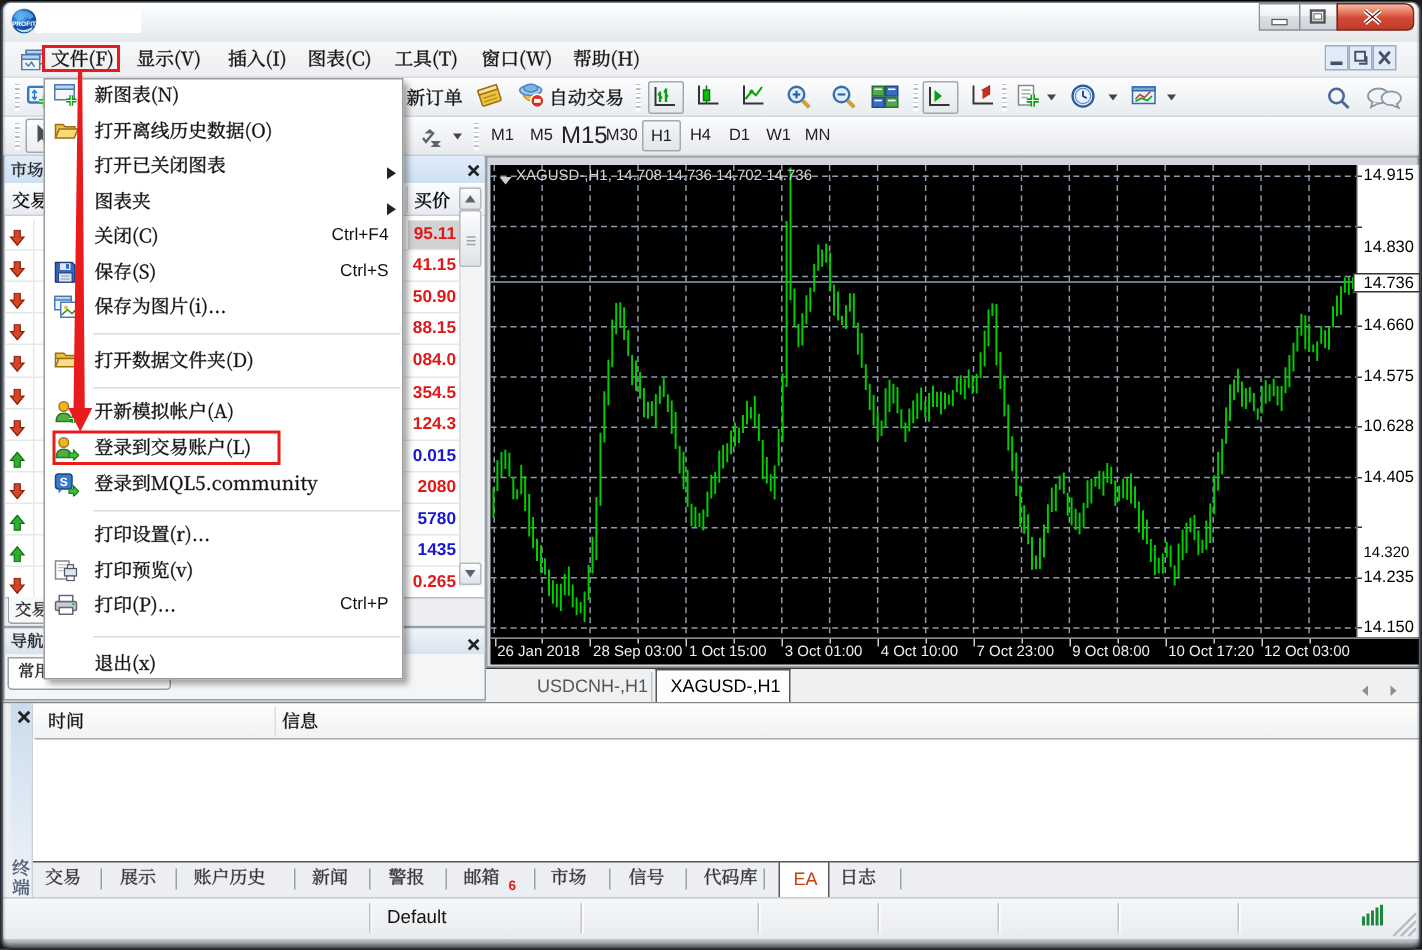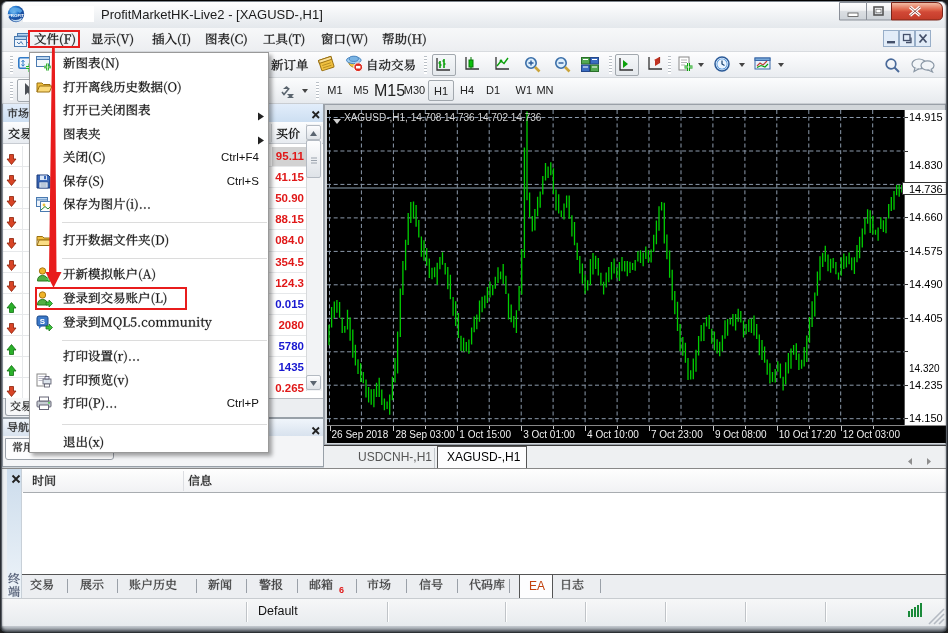--- a/index.html
+++ b/index.html
@@ -13,21 +13,20 @@
             <stop offset="0%" stop-color="#9fd4f7"></stop>
             <stop offset="55%" stop-color="#2a7fd4"></stop>
             <stop offset="100%" stop-color="#1a4fa0"></stop>
           </radialGradient>
         </defs>
         <circle cx="9" cy="9" r="8.2" fill="url(#lg)"></circle>
         <path d="M2.5 6 A8 8 0 0 1 15.5 6 L13 8 A5.5 5.5 0 0 0 5 8 Z" fill="#5aa8e8" opacity="0.85"></path>
         <path d="M4 13.5 Q9 17 15 12.5 L14 15 Q9 18 5 15 Z" fill="#cfe8fa" opacity="0.9"></path>
         <text x="9" y="12" font-size="4.4" fill="#fff" text-anchor="middle" font-family="Liberation Sans" font-weight="bold">PROFIT</text>
       </svg></div>
-    <div class="abs" style="left:101px;top:7px;font-size:13px;color:#1a1a1a">ProfitMarketHK-Live2 - [XAGUSD-,H1]</div>
     <div class="abs" style="left:839px;top:2px"><svg width="104" height="19">
 <defs>
           <linearGradient id="wb" x1="0" y1="0" x2="0" y2="1">
             <stop offset="0%" stop-color="#ffffff"></stop>
             <stop offset="45%" stop-color="#f0f1f3"></stop>
             <stop offset="50%" stop-color="#dcdfe3"></stop>
             <stop offset="100%" stop-color="#cdd2d8"></stop>
           </linearGradient>
 <linearGradient id="cb" x1="0" y1="0" x2="0" y2="1">
             <stop offset="0%" stop-color="#f5c4ac"></stop>
@@ -235,21 +234,21 @@
       </svg></div>
     <div class="abs" style="left:302px;top:89px;width:0;height:0;border-left:3.5px solid transparent;border-right:3.5px solid transparent;border-top:4px solid #444"></div>
     <div class="abs" style="left:316px;top:82px;width:3px;height:18px;background:repeating-linear-gradient(180deg,#b9bfc6 0,#b9bfc6 1px,#fff 1px,#fff 3px)"></div>
     <div class="abs" style="left:322px;top:80px;width:26px;height:21px;border-radius:2px;font-size:11px;color:#222;text-align:center;line-height:21px">M1</div>
     <div class="abs" style="left:348px;top:80px;width:26px;height:21px;border-radius:2px;font-size:11px;color:#222;text-align:center;line-height:21px">M5</div>
     <div class="abs" style="left:374px;top:80px;width:27px;height:21px;border-radius:2px;font-size:16px;color:#222;text-align:right;line-height:21px">M15</div>
     <div class="abs" style="left:401px;top:80px;width:27px;height:21px;border-radius:2px;font-size:11px;color:#222;text-align:center;line-height:21px">M30</div>
     <div class="abs" style="left:428px;top:80px;width:26px;height:21px;background:linear-gradient(180deg,#f4f6f8,#e2e6ea);border:1px solid #a2a8ae;border-radius:2px;font-size:11px;color:#222;text-align:center;line-height:21px">H1</div>
     <div class="abs" style="left:454px;top:80px;width:26px;height:21px;border-radius:2px;font-size:11px;color:#222;text-align:center;line-height:21px">H4</div>
     <div class="abs" style="left:480px;top:80px;width:26px;height:21px;border-radius:2px;font-size:11px;color:#222;text-align:center;line-height:21px">D1</div>
-    <div class="abs" style="left:506px;top:80px;width:26px;height:21px;border-radius:2px;font-size:11px;color:#222;text-align:right;line-height:21px">W1</div>
+    <div class="abs" style="left:506px;top:80px;width:26px;height:21px;border-radius:2px;font-size:11px;color:#222;text-align:center;line-height:21px">W1</div>
     <div class="abs" style="left:532px;top:80px;width:26px;height:21px;border-radius:2px;font-size:11px;color:#222;text-align:center;line-height:21px">MN</div>
     <div class="abs" style="left:2px;top:104px;width:944px;height:364px;background:#ccd1d6"></div>
     <div class="abs" style="left:2px;top:104px;width:322px;height:314px;background:#fff;border:1px solid #98a0a8"></div>
     <div class="abs" style="left:3px;top:104px;width:320px;height:18px;background:linear-gradient(180deg,#e2edfb,#cddff2)"></div>
     <div style="position:absolute;left:7px;top:107px;">
       <svg width="114" height="14" viewBox="0 -9.9 114 13.4" style="display:block">
         <path d="M4.5 -9.2 4.4 -9.1C4.8 -8.8 5.3 -8.1 5.5 -7.6C6.3 -7.1 6.9 -8.7 4.5 -9.2ZM9.5 -8.1 9.0 -7.4H0.5L0.6 -7.1H5.1V-5.6H2.7L1.9 -6.0V-0.6H2.1C2.4 -0.6 2.7 -0.8 2.7 -0.9V-5.3H5.1V0.9H5.2C5.6 0.9 5.8 0.7 5.8 0.6V-5.3H8.3V-1.7C8.3 -1.5 8.3 -1.5 8.1 -1.5C7.8 -1.5 6.7 -1.5 6.7 -1.5V-1.4C7.2 -1.3 7.5 -1.2 7.7 -1.1C7.8 -1.0 7.9 -0.8 7.9 -0.6C8.9 -0.7 9.1 -1.0 9.1 -1.6V-5.1C9.3 -5.2 9.5 -5.3 9.5 -5.3L8.6 -6.0L8.2 -5.6H5.8V-7.1H10.3C10.4 -7.1 10.5 -7.2 10.5 -7.3C10.2 -7.6 9.5 -8.1 9.5 -8.1Z M15.9 -5.4C15.7 -5.4 15.4 -5.3 15.2 -5.2L15.8 -4.5L16.3 -4.8H17.2C16.6 -3.2 15.6 -1.8 14.1 -0.8L14.2 -0.6C16.0 -1.6 17.3 -3.0 17.9 -4.8H18.8C18.3 -2.4 17.1 -0.6 14.8 0.5L14.9 0.7C17.6 -0.5 19.0 -2.3 19.6 -4.8H20.4C20.3 -2.1 20.0 -0.5 19.6 -0.2C19.5 -0.1 19.4 -0.0 19.2 -0.0C19.0 -0.0 18.3 -0.1 17.9 -0.1L17.8 0.1C18.2 0.1 18.6 0.2 18.7 0.3C18.9 0.4 18.9 0.6 18.9 0.8C19.4 0.8 19.8 0.7 20.1 0.4C20.6 -0.1 21.0 -1.7 21.1 -4.7C21.4 -4.7 21.5 -4.8 21.6 -4.9L20.7 -5.5L20.3 -5.1H16.6C17.7 -5.9 19.3 -7.2 20.0 -8.0C20.3 -8.0 20.6 -8.0 20.7 -8.1L19.8 -8.9L19.4 -8.4H15.3L15.4 -8.1H19.2C18.3 -7.3 16.9 -6.2 15.9 -5.4ZM14.6 -6.8 14.2 -6.1H13.7V-8.6C14.0 -8.6 14.1 -8.7 14.1 -8.9L13.0 -9.0V-6.1H11.5L11.5 -5.8H13.0V-2.1C12.3 -1.9 11.8 -1.7 11.4 -1.6L11.9 -0.7C12.1 -0.8 12.1 -0.9 12.2 -1.0C13.6 -1.7 14.7 -2.3 15.5 -2.7L15.4 -2.9L13.7 -2.3V-5.8H15.2C15.4 -5.8 15.5 -5.9 15.5 -6.0C15.2 -6.3 14.6 -6.8 14.6 -6.8Z M26.5 -9.0V0.9H26.6C27.0 0.9 27.2 0.7 27.2 0.6V-4.5H27.8C28.1 -3.2 28.6 -2.0 29.3 -1.1C28.8 -0.4 28.1 0.2 27.3 0.7L27.4 0.9C28.3 0.5 29.1 -0.1 29.6 -0.7C30.2 -0.1 30.9 0.5 31.7 0.9C31.9 0.5 32.1 0.4 32.4 0.3L32.4 0.2C31.5 -0.1 30.7 -0.6 30.0 -1.2C30.7 -2.2 31.2 -3.3 31.4 -4.4C31.7 -4.4 31.8 -4.5 31.9 -4.6L31.1 -5.3L30.7 -4.8H27.2V-8.3H30.6C30.6 -7.2 30.4 -6.5 30.3 -6.3C30.2 -6.3 30.1 -6.2 29.9 -6.2C29.7 -6.2 29.0 -6.3 28.6 -6.3V-6.1C29.0 -6.1 29.4 -6.0 29.5 -5.9C29.7 -5.8 29.7 -5.6 29.7 -5.5C30.1 -5.5 30.4 -5.6 30.7 -5.7C31.1 -6.0 31.2 -6.8 31.3 -8.2C31.5 -8.2 31.6 -8.3 31.7 -8.4L30.9 -9.0L30.5 -8.6H27.3ZM25.4 -7.3 25.0 -6.7H24.7V-8.8C24.9 -8.8 25.0 -8.9 25.1 -9.1L24.0 -9.2V-6.7H22.4L22.5 -6.4H24.0V-4.1C23.3 -3.8 22.7 -3.6 22.4 -3.5L22.8 -2.6C22.9 -2.6 23.0 -2.8 23.0 -2.9L24.0 -3.5V-0.3C24.0 -0.1 23.9 -0.1 23.7 -0.1C23.5 -0.1 22.5 -0.2 22.5 -0.2V0.0C22.9 0.1 23.2 0.2 23.4 0.3C23.5 0.4 23.6 0.6 23.6 0.9C24.6 0.8 24.7 0.4 24.7 -0.2V-3.9L26.2 -4.8L26.1 -4.9L24.7 -4.3V-6.4H26.0C26.1 -6.4 26.2 -6.5 26.2 -6.6C25.9 -6.9 25.4 -7.3 25.4 -7.3ZM29.6 -1.6C28.9 -2.4 28.3 -3.4 28.0 -4.5H30.7C30.5 -3.5 30.2 -2.5 29.6 -1.6Z M40.8 -5.5V0.8H41.0C41.2 0.8 41.5 0.7 41.5 0.6V-5.1C41.8 -5.1 41.9 -5.2 41.9 -5.4ZM37.9 -5.5V-3.6C37.9 -2.1 37.6 -0.4 35.8 0.7L35.9 0.9C38.3 -0.2 38.7 -2.0 38.7 -3.6V-5.1C38.9 -5.1 39.0 -5.2 39.0 -5.3ZM39.9 -8.6C40.5 -7.0 41.7 -5.7 43.1 -4.8C43.2 -5.1 43.4 -5.3 43.7 -5.4L43.7 -5.5C42.2 -6.2 40.8 -7.4 40.1 -8.7C40.4 -8.7 40.5 -8.8 40.5 -8.9L39.3 -9.2C38.9 -7.7 37.3 -5.7 35.8 -4.7L35.9 -4.5C37.6 -5.4 39.2 -7.0 39.9 -8.6ZM35.8 -9.2C35.3 -7.1 34.3 -5.0 33.4 -3.6L33.5 -3.5C34.0 -4.0 34.5 -4.6 34.9 -5.2V0.8H35.0C35.3 0.8 35.6 0.7 35.6 0.6V-5.9C35.8 -6.0 35.9 -6.0 35.9 -6.1L35.5 -6.3C35.9 -7.0 36.3 -7.8 36.6 -8.6C36.8 -8.6 36.9 -8.7 37.0 -8.9Z M45.8 0.2C46.2 0.2 46.5 -0.2 46.5 -0.5C46.5 -0.9 46.2 -1.2 45.8 -1.2C45.4 -1.2 45.1 -0.9 45.1 -0.5C45.1 -0.2 45.4 0.2 45.8 0.2ZM45.8 -4.2C46.2 -4.2 46.5 -4.5 46.5 -4.9C46.5 -5.2 46.2 -5.5 45.8 -5.5C45.4 -5.5 45.1 -5.2 45.1 -4.9C45.1 -4.5 45.4 -4.2 45.8 -4.2Z M51.2 0.0 55.1 0.0V-0.3L53.7 -0.5L53.7 -2.5V-6.3L53.7 -8.0L53.5 -8.1L51.2 -7.5V-7.2L52.8 -7.4V-2.5L52.7 -0.5L51.2 -0.3Z M56.3 0.0H61.2V-0.8H56.9C57.6 -1.5 58.2 -2.2 58.5 -2.6C60.2 -4.3 60.9 -5.1 60.9 -6.1C60.9 -7.4 60.1 -8.2 58.7 -8.2C57.5 -8.2 56.5 -7.6 56.3 -6.5C56.4 -6.3 56.5 -6.1 56.7 -6.1C57.0 -6.1 57.2 -6.3 57.3 -6.7L57.6 -7.7C57.8 -7.8 58.1 -7.8 58.4 -7.8C59.4 -7.8 60.0 -7.2 60.0 -6.1C60.0 -5.1 59.5 -4.4 58.3 -3.0C57.8 -2.3 57.0 -1.5 56.3 -0.6Z M68.8 0.2C70.7 0.2 72.4 -1.4 72.4 -4.0C72.4 -6.7 70.7 -8.2 68.8 -8.2C66.8 -8.2 65.2 -6.6 65.2 -4.0C65.2 -1.4 66.8 0.2 68.8 0.2ZM68.8 -0.2C67.1 -0.2 66.2 -1.9 66.2 -4.0C66.2 -6.1 67.1 -7.8 68.8 -7.8C70.4 -7.8 71.3 -6.1 71.3 -4.0C71.3 -1.9 70.4 -0.2 68.8 -0.2Z M76.3 0.2C77.3 0.2 78.0 -0.3 78.5 -1.0L78.3 -1.2C77.8 -0.6 77.2 -0.4 76.6 -0.4C75.3 -0.4 74.5 -1.3 74.5 -2.9C74.5 -4.5 75.3 -5.5 76.5 -5.5C76.7 -5.5 76.9 -5.4 77.2 -5.3L77.4 -4.5C77.5 -4.2 77.7 -4.0 78.0 -4.0C78.2 -4.0 78.4 -4.1 78.4 -4.4C78.2 -5.3 77.4 -5.8 76.4 -5.8C74.9 -5.8 73.5 -4.7 73.5 -2.8C73.5 -0.9 74.6 0.2 76.3 0.2Z M81.5 0.2C82.1 0.2 82.5 -0.0 82.8 -0.4L82.6 -0.6C82.3 -0.4 82.1 -0.3 81.8 -0.3C81.3 -0.3 81.1 -0.6 81.1 -1.3V-5.3H82.6V-5.7H81.1L81.1 -7.4H80.5L80.2 -5.7L79.1 -5.6V-5.3H80.2V-2.3C80.2 -1.9 80.1 -1.6 80.1 -1.3C80.1 -0.3 80.6 0.2 81.5 0.2Z M86.5 0.0H91.4V-0.8H87.1C87.7 -1.5 88.4 -2.2 88.7 -2.6C90.4 -4.3 91.0 -5.1 91.0 -6.1C91.0 -7.4 90.3 -8.2 88.8 -8.2C87.7 -8.2 86.6 -7.6 86.5 -6.5C86.5 -6.3 86.7 -6.1 86.9 -6.1C87.2 -6.1 87.3 -6.3 87.5 -6.7L87.7 -7.7C88.0 -7.8 88.3 -7.8 88.5 -7.8C89.5 -7.8 90.1 -7.2 90.1 -6.1C90.1 -5.1 89.6 -4.4 88.5 -3.0C87.9 -2.3 87.2 -1.5 86.5 -0.6Z M92.7 0.0 96.6 0.0V-0.3L95.2 -0.5L95.2 -2.5V-6.3L95.2 -8.0L95.0 -8.1L92.7 -7.5V-7.2L94.2 -7.4V-2.5L94.2 -0.5L92.7 -0.3Z M98.9 0.2C99.3 0.2 99.5 -0.2 99.5 -0.5C99.5 -0.9 99.3 -1.2 98.9 -1.2C98.5 -1.2 98.2 -0.9 98.2 -0.5C98.2 -0.2 98.5 0.2 98.9 0.2ZM98.9 -4.2C99.3 -4.2 99.5 -4.5 99.5 -4.9C99.5 -5.2 99.3 -5.5 98.9 -5.5C98.5 -5.5 98.2 -5.2 98.2 -4.9C98.2 -4.5 98.5 -4.2 98.9 -4.2Z M103.4 0.2C105.1 0.2 106.2 -0.9 106.2 -2.4C106.2 -4.0 105.2 -4.8 103.6 -4.8C103.1 -4.8 102.7 -4.8 102.2 -4.6L102.4 -7.2H106.0V-8.0H102.0L101.8 -4.2L102.1 -4.1C102.5 -4.3 102.9 -4.4 103.4 -4.4C104.5 -4.4 105.2 -3.7 105.2 -2.4C105.2 -1.0 104.5 -0.2 103.2 -0.2C102.9 -0.2 102.6 -0.2 102.4 -0.3L102.1 -1.2C102.0 -1.6 101.9 -1.7 101.6 -1.7C101.4 -1.7 101.2 -1.6 101.2 -1.4C101.4 -0.4 102.2 0.2 103.4 0.2Z M109.8 0.2C111.3 0.2 112.3 -0.7 112.3 -1.9C112.3 -3.0 111.8 -3.7 110.4 -4.3C111.6 -4.9 112.0 -5.6 112.0 -6.3C112.0 -7.4 111.2 -8.2 109.9 -8.2C108.7 -8.2 107.7 -7.4 107.7 -6.2C107.7 -5.3 108.1 -4.5 109.3 -3.9C108.1 -3.4 107.4 -2.7 107.4 -1.8C107.4 -0.6 108.3 0.2 109.8 0.2ZM110.2 -4.4C108.8 -5.0 108.5 -5.7 108.5 -6.4C108.5 -7.3 109.1 -7.8 109.9 -7.8C110.8 -7.8 111.2 -7.1 111.2 -6.4C111.2 -5.5 110.9 -4.9 110.2 -4.4ZM109.5 -3.8C111.0 -3.1 111.5 -2.5 111.5 -1.7C111.5 -0.8 110.9 -0.2 109.9 -0.2C108.8 -0.2 108.2 -0.8 108.2 -1.9C108.2 -2.7 108.6 -3.2 109.5 -3.8Z" fill="#222" stroke="#222" stroke-width="0.3"></path>
       </svg>
     </div>
     <div class="abs" style="left:310px;top:107px;width:12px;height:12px"><svg width="12" height="12">
@@ -426,21 +425,21 @@
     <div class="abs" style="left:904px;top:110px;width:42px;height:315px;background:#fff;border-left:1px solid #555"></div>
     <div class="abs" style="left:905px;top:117.0px;width:3px;height:1px;background:#333"></div>
     <div class="abs" style="left:909px;top:111.0px;font-size:11px;color:#000">14.915</div>
     <div class="abs" style="left:905px;top:150.5px;width:3px;height:1px;background:#333"></div>
     <div class="abs" style="left:909px;top:159px;font-size:11px;color:#000">14.830</div>
     <div class="abs" style="left:905px;top:217.4px;width:3px;height:1px;background:#333"></div>
     <div class="abs" style="left:909px;top:211.4px;font-size:11px;color:#000">14.660</div>
     <div class="abs" style="left:905px;top:250.9px;width:3px;height:1px;background:#333"></div>
     <div class="abs" style="left:909px;top:244.9px;font-size:11px;color:#000">14.575</div>
     <div class="abs" style="left:905px;top:284.3px;width:3px;height:1px;background:#333"></div>
-    <div class="abs" style="left:909px;top:278.3px;font-size:11px;color:#000">14.490</div>
+    <div class="abs" style="left:909px;top:278.3px;font-size:11px;color:#000">10.628</div>
     <div class="abs" style="left:905px;top:317.8px;width:3px;height:1px;background:#333"></div>
     <div class="abs" style="left:909px;top:311.8px;font-size:11px;color:#000">14.405</div>
     <div class="abs" style="left:905px;top:351.3px;width:3px;height:1px;background:#333"></div>
     <div class="abs" style="left:909px;top:363px;font-size:10px;color:#000">14.320</div>
     <div class="abs" style="left:905px;top:384.7px;width:3px;height:1px;background:#333"></div>
     <div class="abs" style="left:909px;top:378.7px;font-size:11px;color:#000">14.235</div>
     <div class="abs" style="left:905px;top:418.2px;width:3px;height:1px;background:#333"></div>
     <div class="abs" style="left:909px;top:412.2px;font-size:11px;color:#000">14.150</div>
     <div class="abs" style="left:902px;top:182px;width:45px;height:13px;background:#fff;border:1px solid #333;font-size:11px;line-height:12px;padding-left:6px;color:#000">14.736</div>
     <div class="abs" style="left:327px;top:425px;width:619px;height:18px;background:#000"></div>
@@ -456,21 +455,21 @@
     <div class="abs" style="left:585.1px;top:426px;width:1px;height:5px;background:#ccc"></div>
     <div class="abs" style="left:617.0px;top:426px;width:1px;height:3px;background:#ccc"></div>
     <div class="abs" style="left:649.0px;top:426px;width:1px;height:5px;background:#ccc"></div>
     <div class="abs" style="left:681.0px;top:426px;width:1px;height:3px;background:#ccc"></div>
     <div class="abs" style="left:712.9px;top:426px;width:1px;height:5px;background:#ccc"></div>
     <div class="abs" style="left:744.8px;top:426px;width:1px;height:3px;background:#ccc"></div>
     <div class="abs" style="left:776.8px;top:426px;width:1px;height:5px;background:#ccc"></div>
     <div class="abs" style="left:808.8px;top:426px;width:1px;height:3px;background:#ccc"></div>
     <div class="abs" style="left:840.7px;top:426px;width:1px;height:5px;background:#ccc"></div>
     <div class="abs" style="left:872.6px;top:426px;width:1px;height:3px;background:#ccc"></div>
-    <div class="abs" style="left:331.5px;top:429px;font-size:10px;color:#f0f0f0;white-space:nowrap">26 Sep 2018</div>
+    <div class="abs" style="left:331.5px;top:429px;font-size:10px;color:#f0f0f0;white-space:nowrap">26 Jan 2018</div>
     <div class="abs" style="left:395.4px;top:429px;font-size:10px;color:#f0f0f0;white-space:nowrap">28 Sep 03:00</div>
     <div class="abs" style="left:459.3px;top:429px;font-size:10px;color:#f0f0f0;white-space:nowrap">1 Oct 15:00</div>
     <div class="abs" style="left:523.2px;top:429px;font-size:10px;color:#f0f0f0;white-space:nowrap">3 Oct 01:00</div>
     <div class="abs" style="left:587.1px;top:429px;font-size:10px;color:#f0f0f0;white-space:nowrap">4 Oct 10:00</div>
     <div class="abs" style="left:651.0px;top:429px;font-size:10px;color:#f0f0f0;white-space:nowrap">7 Oct 23:00</div>
     <div class="abs" style="left:714.9px;top:429px;font-size:10px;color:#f0f0f0;white-space:nowrap">9 Oct 08:00</div>
     <div class="abs" style="left:778.8px;top:429px;font-size:10px;color:#f0f0f0;white-space:nowrap">10 Oct 17:20</div>
     <div class="abs" style="left:842.7px;top:429px;font-size:10px;color:#f0f0f0;white-space:nowrap">12 Oct 03:00</div>
     <div class="abs" style="left:324px;top:445px;width:622px;height:23px;background:#eef0f2;border-top:1px solid #3a3a3a"></div>
     <div class="abs" style="left:340px;top:448px;width:95px;height:20px;border-right:1px solid #c4c8cc"></div>

